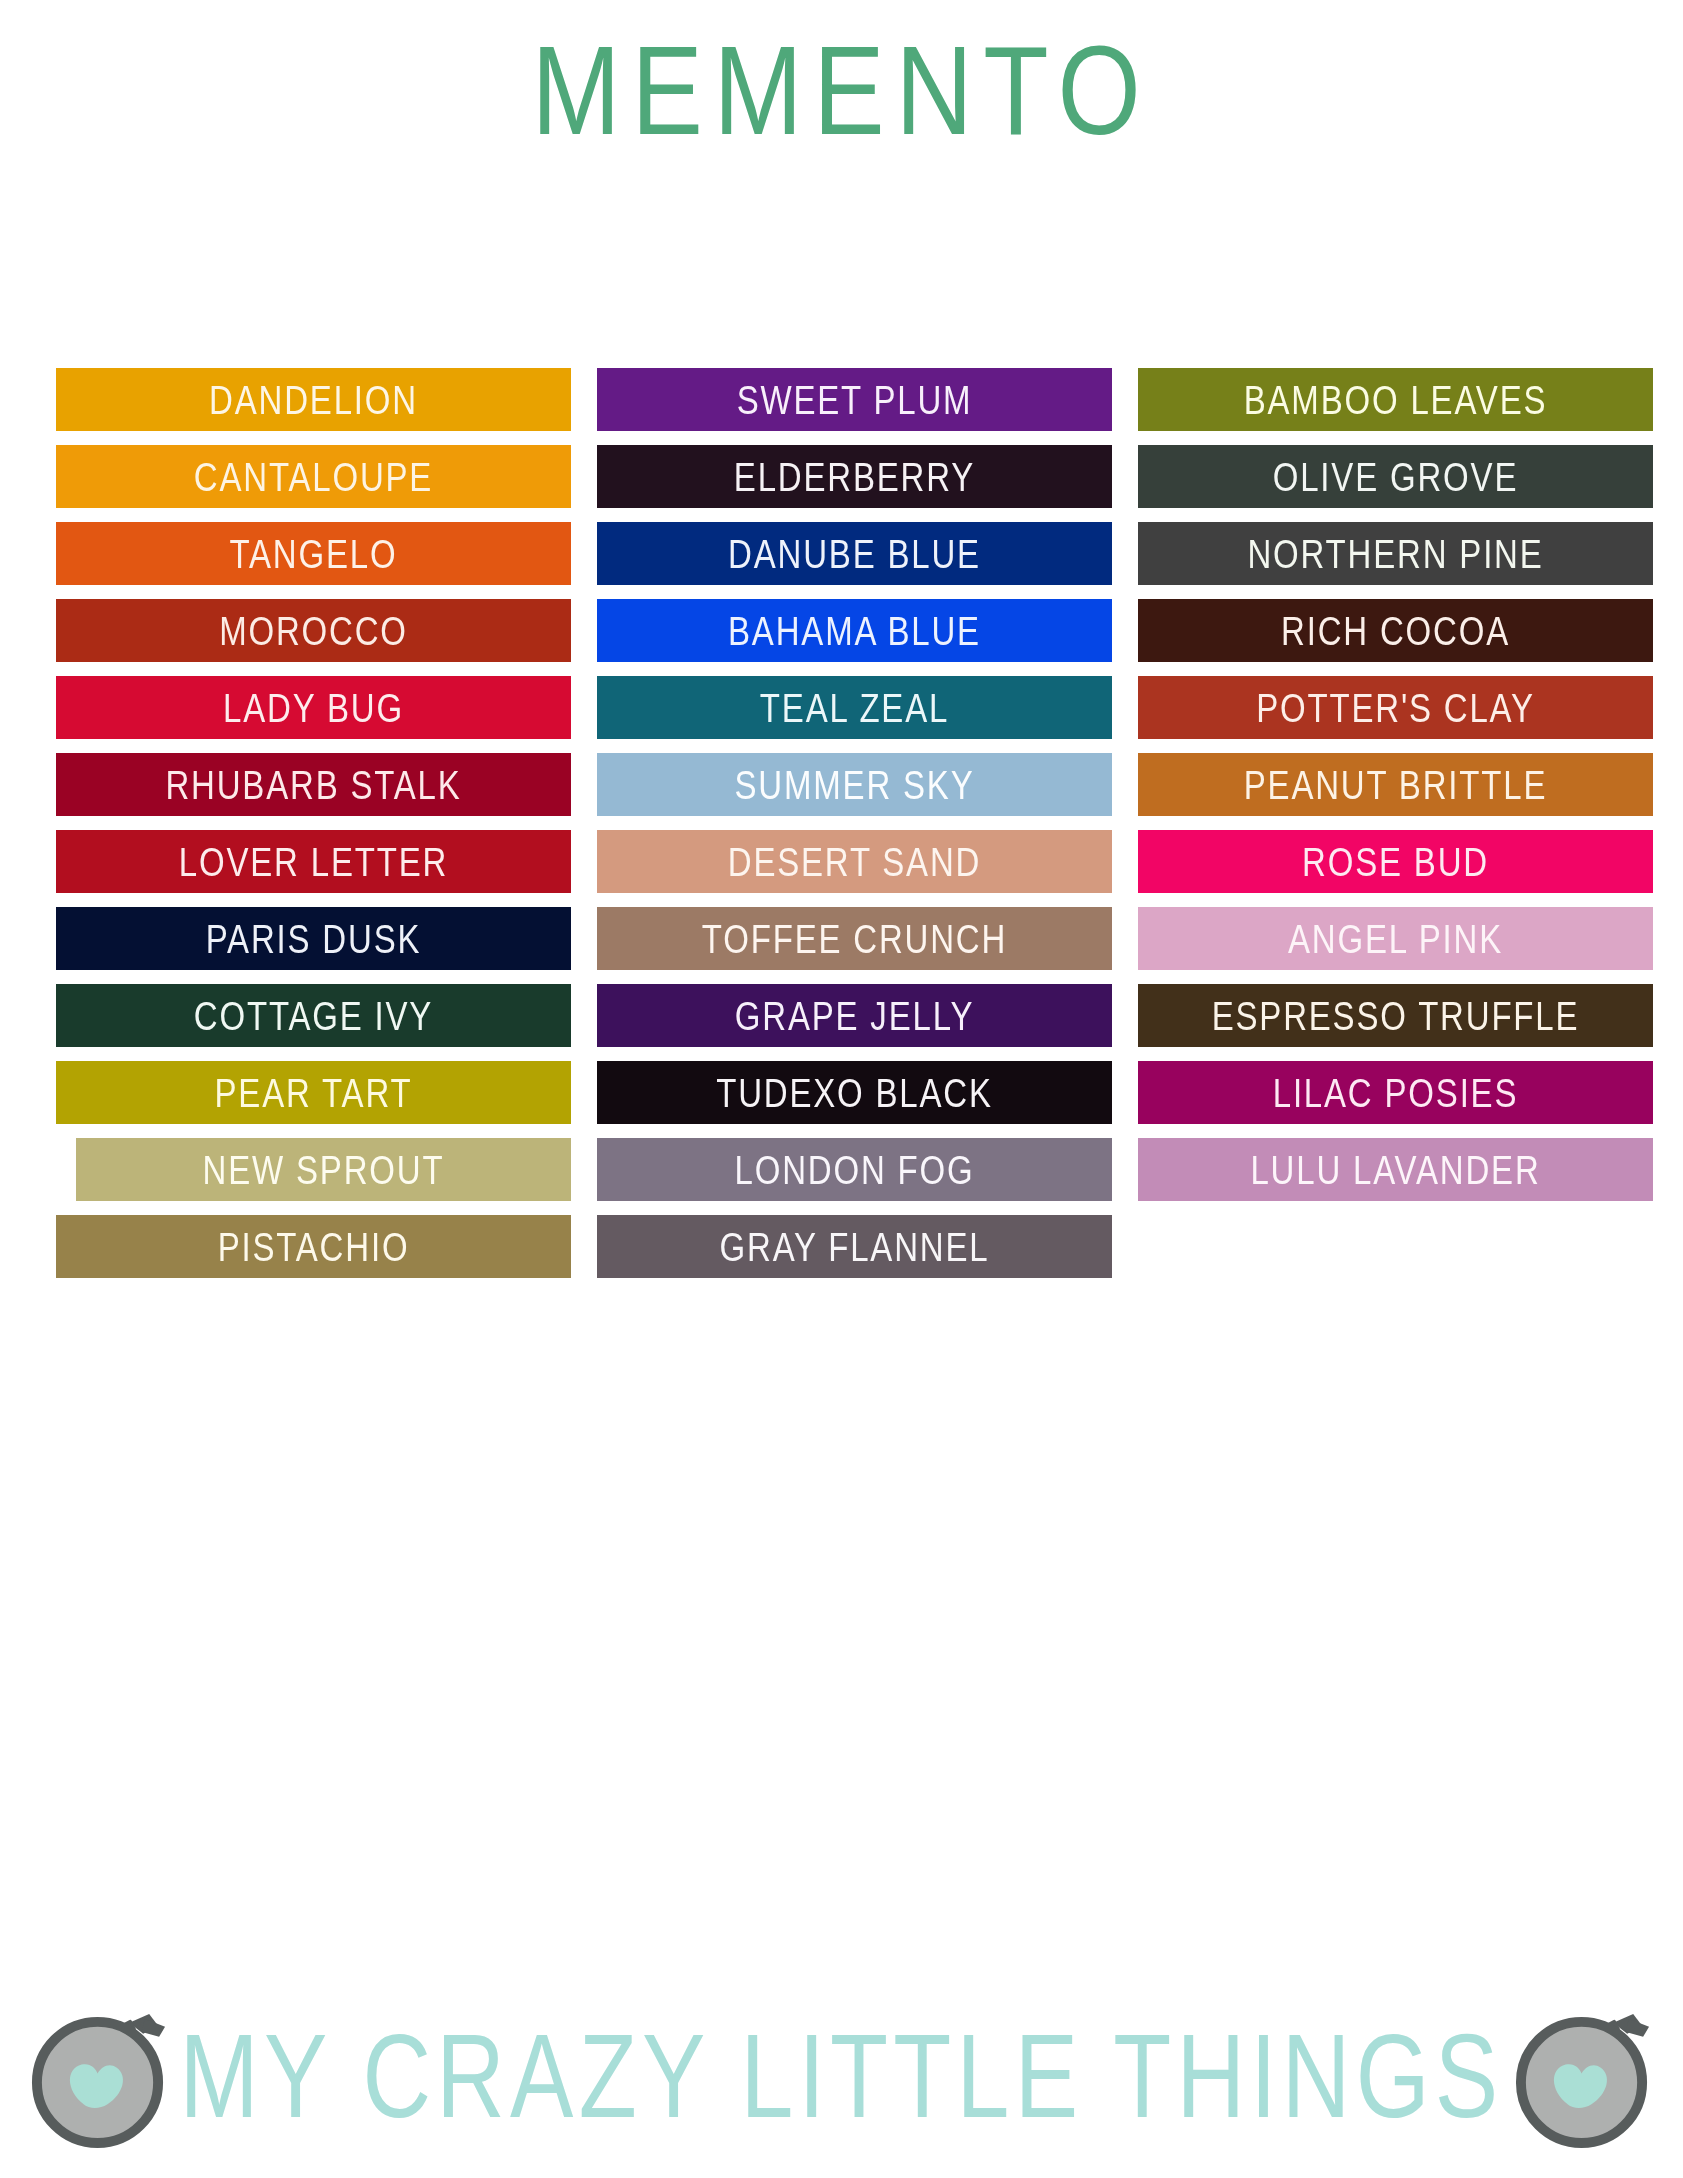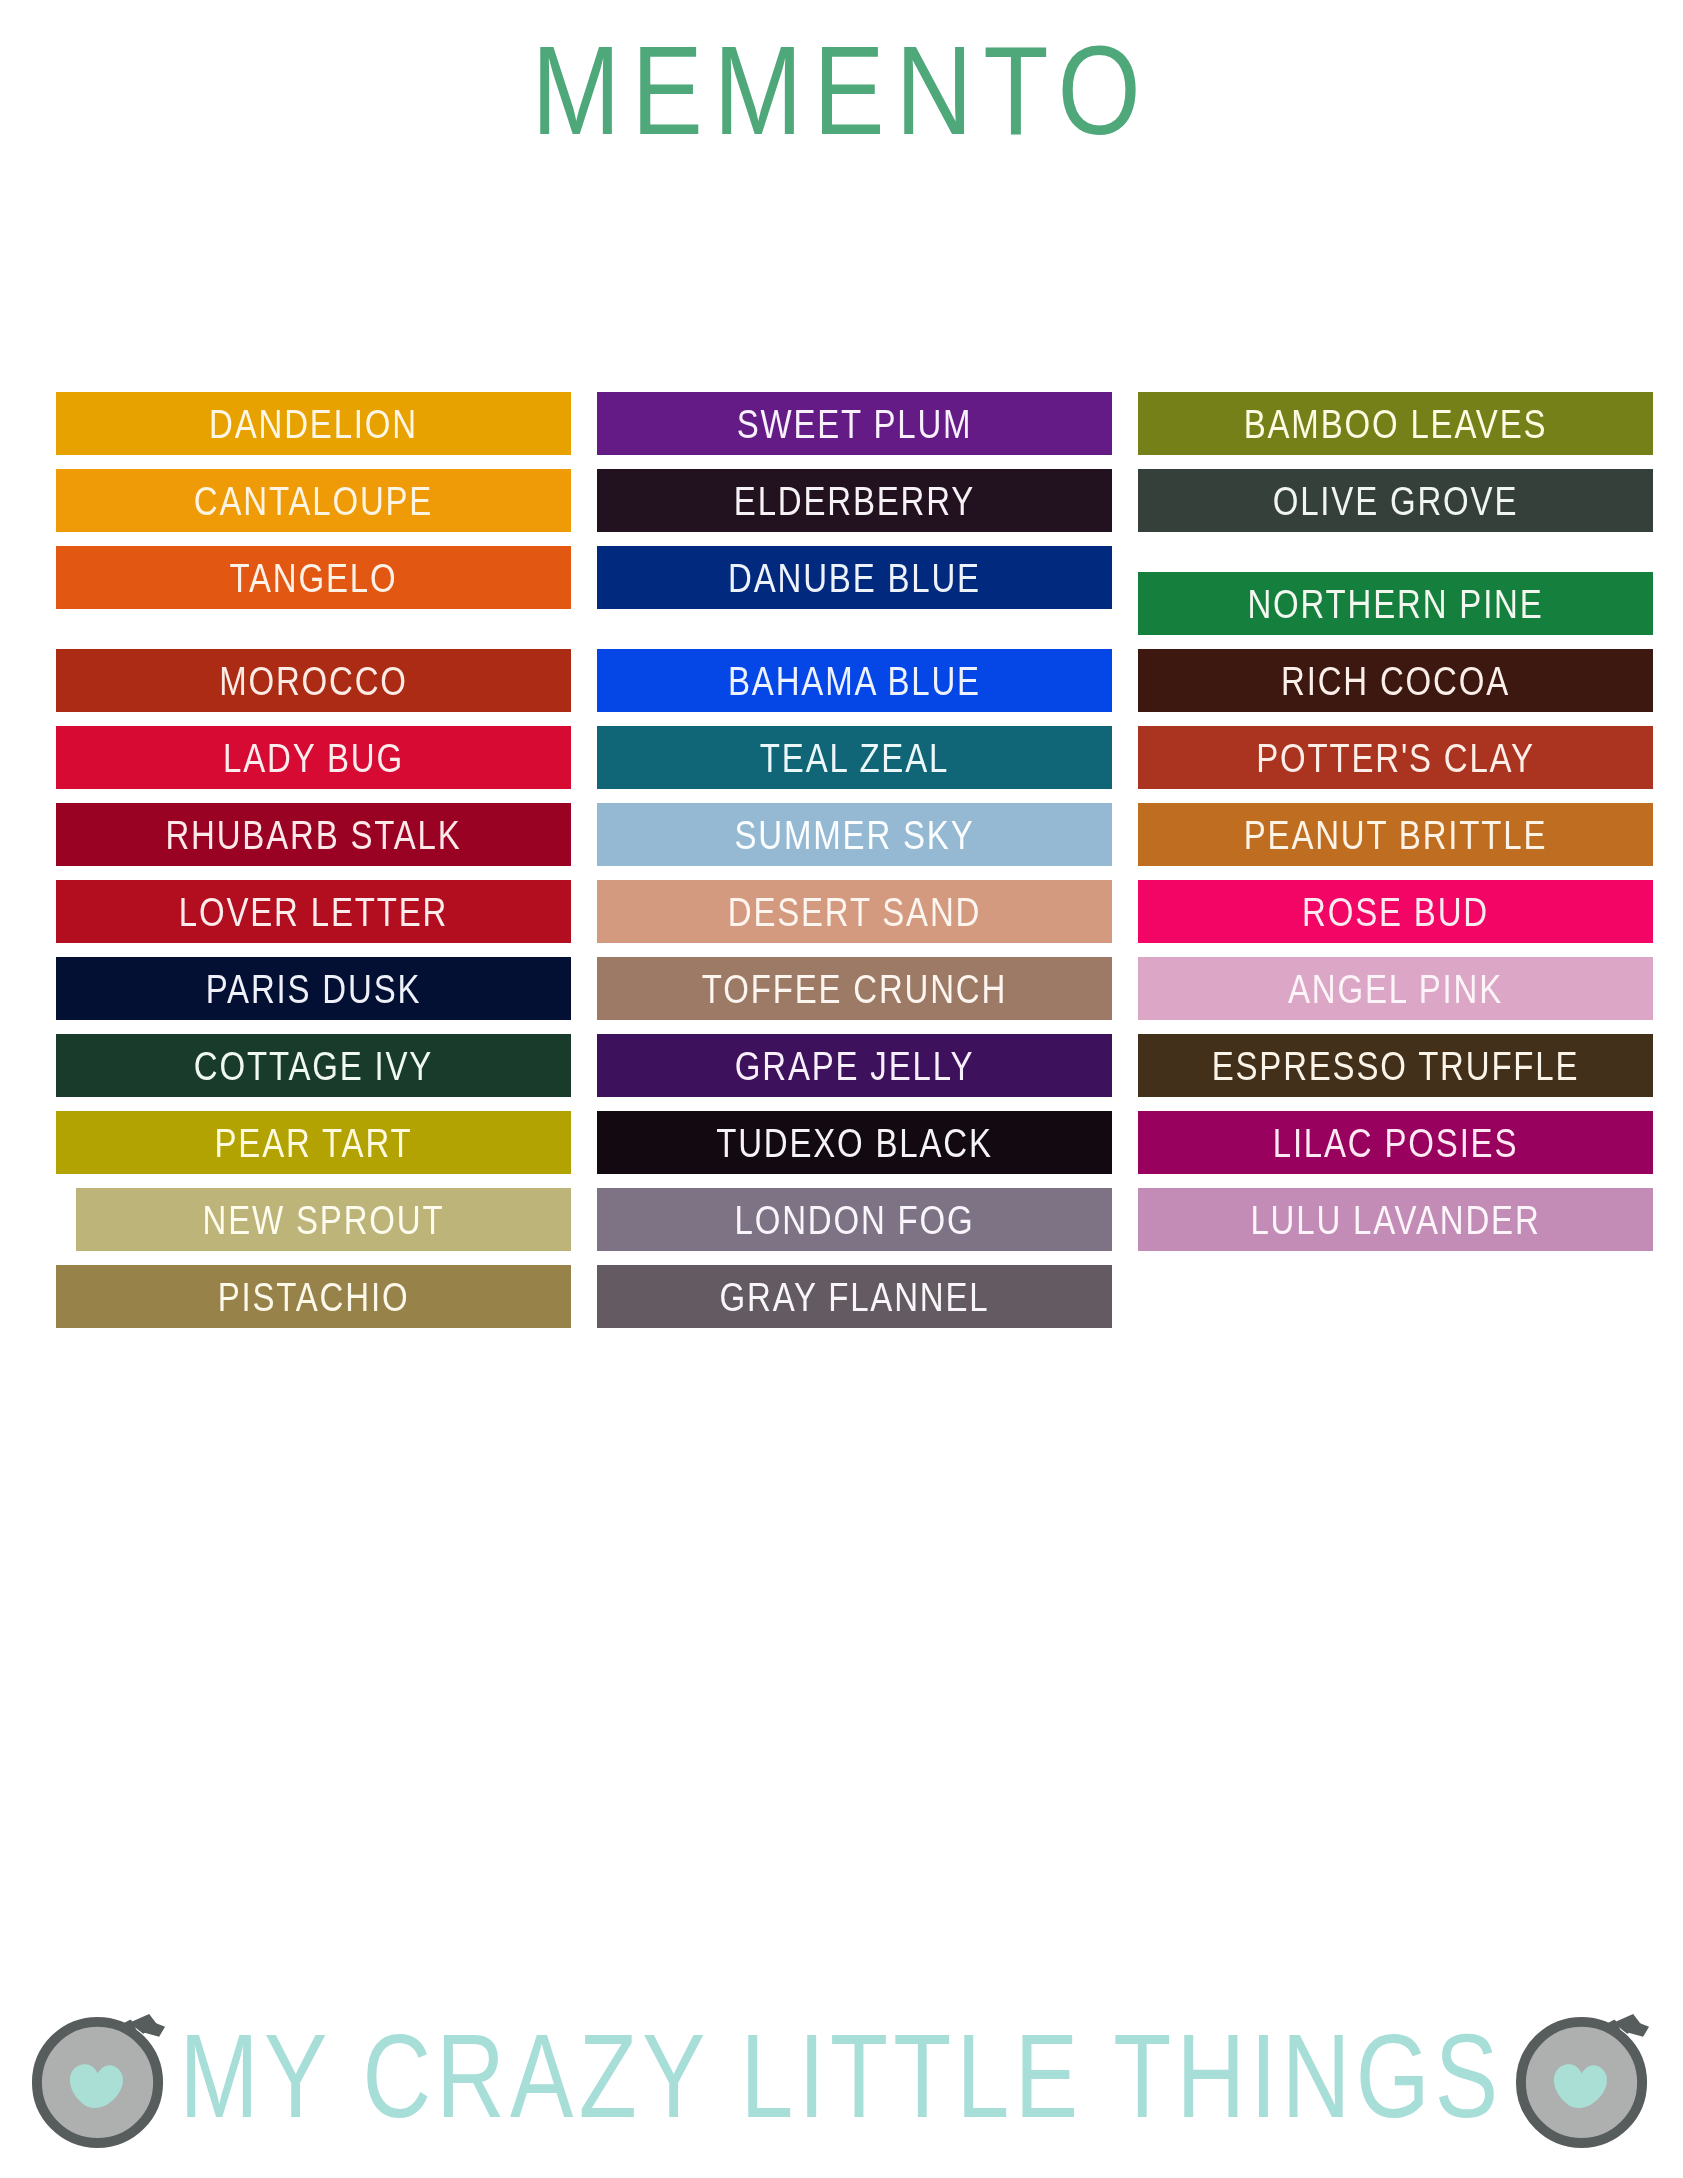--- a/index.html
+++ b/index.html
@@ -32,21 +32,21 @@
     color: #4fa87a;
     line-height: 1.05;
     display: inline-block;
     transform: scaleY(1.18);
     transform-origin: top center;
   }
 
   
   #swatch-grid {
     position: absolute;
-    top: 392px;
+    top: 368px;
     left: 56px;
     width: 1595px;
     display: grid;
     grid-template-columns: 515px 515px 515px;
     column-gap: 26px;
     row-gap: 0px;
   }
   .swatch {
     height: 63px;
     margin-bottom: 14px;
@@ -122,21 +122,21 @@
     </div>
     <div class="swatch" style="background-color: rgb(54, 64, 58);">
       <span class="swatch-label" style="color: rgb(242, 246, 243);">OLIVE GROVE</span>
     </div>
     <div class="swatch" style="background-color: rgb(226, 87, 18);">
       <span class="swatch-label" style="color: rgb(253, 241, 232);">TANGELO</span>
     </div>
     <div class="swatch" style="background-color: rgb(1, 42, 127);">
       <span class="swatch-label" style="color: rgb(238, 242, 251);">DANUBE BLUE</span>
     </div>
-    <div class="swatch" style="background-color: #15803d; margin-top: 26px;">
+    <div class="swatch" style="background-color: #404040;">
       <span class="swatch-label" style="color: rgb(243, 247, 239);">NORTHERN PINE</span>
     </div>
     <div class="swatch" style="background-color: rgb(171, 43, 21);">
       <span class="swatch-label" style="color: rgb(252, 236, 229);">MOROCCO</span>
     </div>
     <div class="swatch" style="background-color: rgb(5, 70, 230);">
       <span class="swatch-label" style="color: rgb(237, 242, 254);">BAHAMA BLUE</span>
     </div>
     <div class="swatch" style="background-color: rgb(61, 24, 16);">
       <span class="swatch-label" style="color: rgb(251, 239, 233);">RICH COCOA</span>

